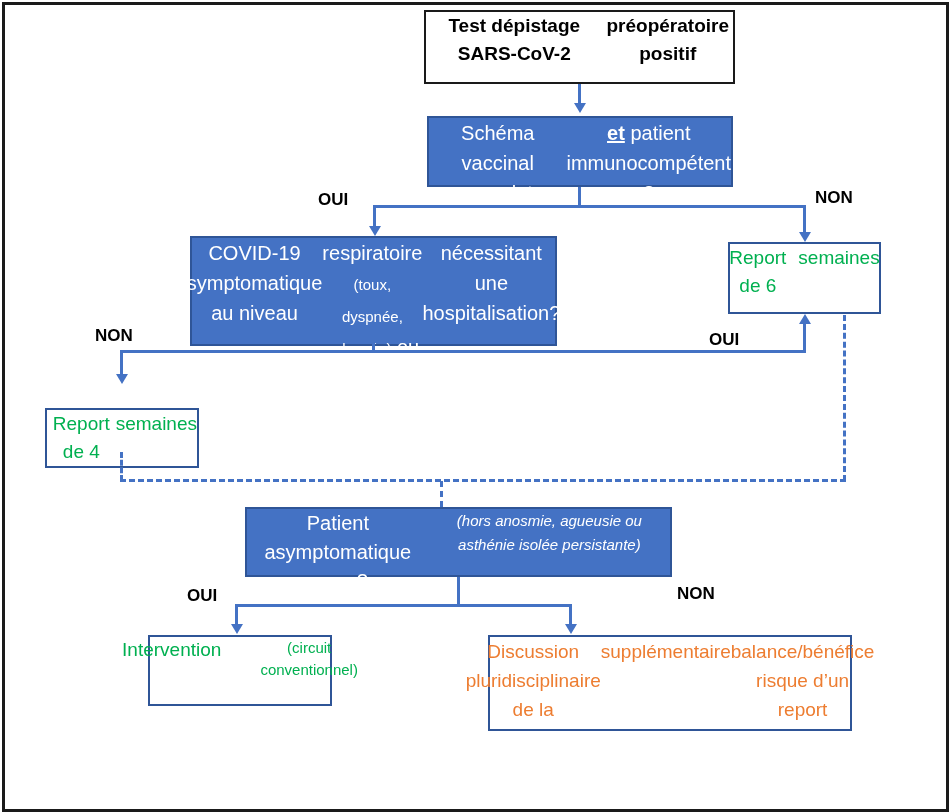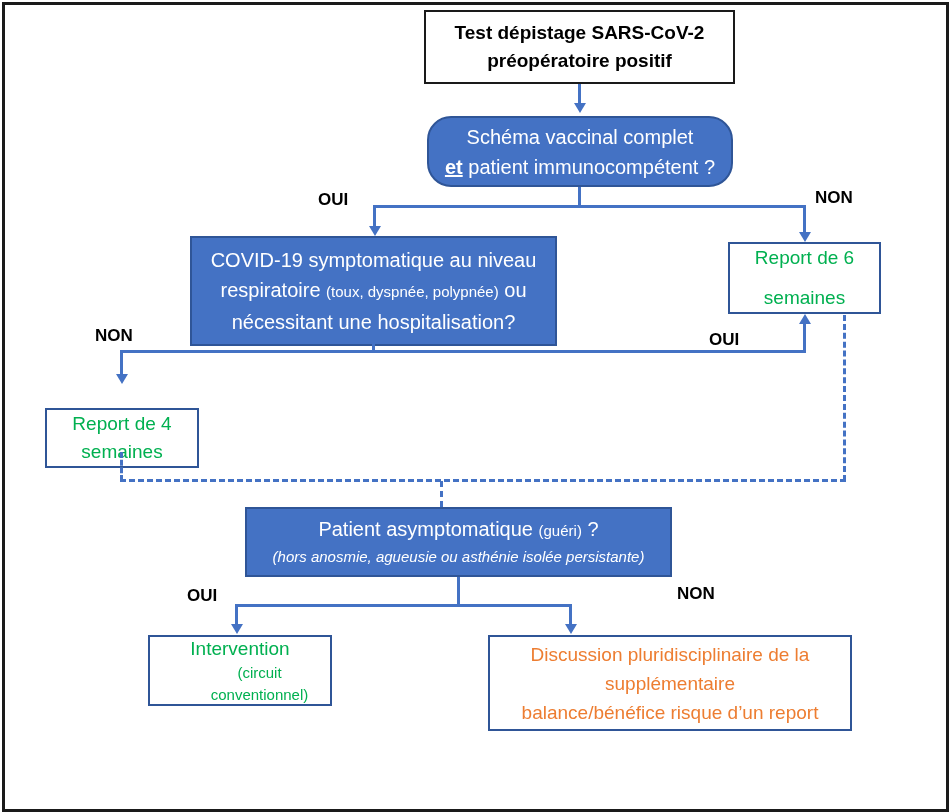--- a/index.html
+++ b/index.html
@@ -2,29 +2,29 @@
 <html><head>
 <meta charset="utf-8">
 <style>
   html,body{margin:0;padding:0;background:#fff;}
   .canvas{
     position:relative;width:949px;height:812px;background:#ffffff;overflow:hidden;
     font-family:"Liberation Sans", sans-serif;color:#000;
   }
   .frame{position:absolute;left:2px;top:2px;width:941px;height:804px;border:3px solid #1a1a1a;}
   .node{
-    position:absolute;display:flex;flex-direction:column;justify-content:center;
+    position:absolute;display:flex;justify-content:center;
     text-align:center;box-sizing:border-box;
   }
   .start-box{
     left:424px;top:10px;width:311px;height:74px;background:#fff;border:2px solid #1a1a1a;
     font-weight:bold;font-size:19px;line-height:28px;color:#000;
   }
   .blue-box{background:#4472C4;border:2px solid #2F5597;color:#fff;}
-  .vaccine-box{left:427px;top:116px;width:306px;height:71px;font-size:20px;line-height:30px;border-radius:24px;}
+  .vaccine-box{left:427px;top:116px;width:306px;height:71px;font-size:20px;line-height:30px;}
   .vaccine-box .et{font-weight:bold;text-decoration:underline;}
   .covid-box{left:190px;top:236px;width:367px;height:110px;font-size:20px;line-height:30px;}
   .covid-box .small, .asympto-box .small{font-size:15px;}
   .asympto-box{left:245px;top:507px;width:427px;height:70px;font-size:20px;line-height:29px;}
   .asympto-box .sub{font-size:15px;font-style:italic;line-height:24px;}
   .white-box{background:#fff;border:2px solid #2F5597;}
   .green-text{color:#00B050;}
   .orange-text{color:#ED7D31;}
   .report6-box{left:728px;top:242px;width:153px;height:72px;font-size:19px;line-height:28px;gap:12px;}
   .report4-box{left:45px;top:408px;width:154px;height:60px;font-size:19px;line-height:28px;}

